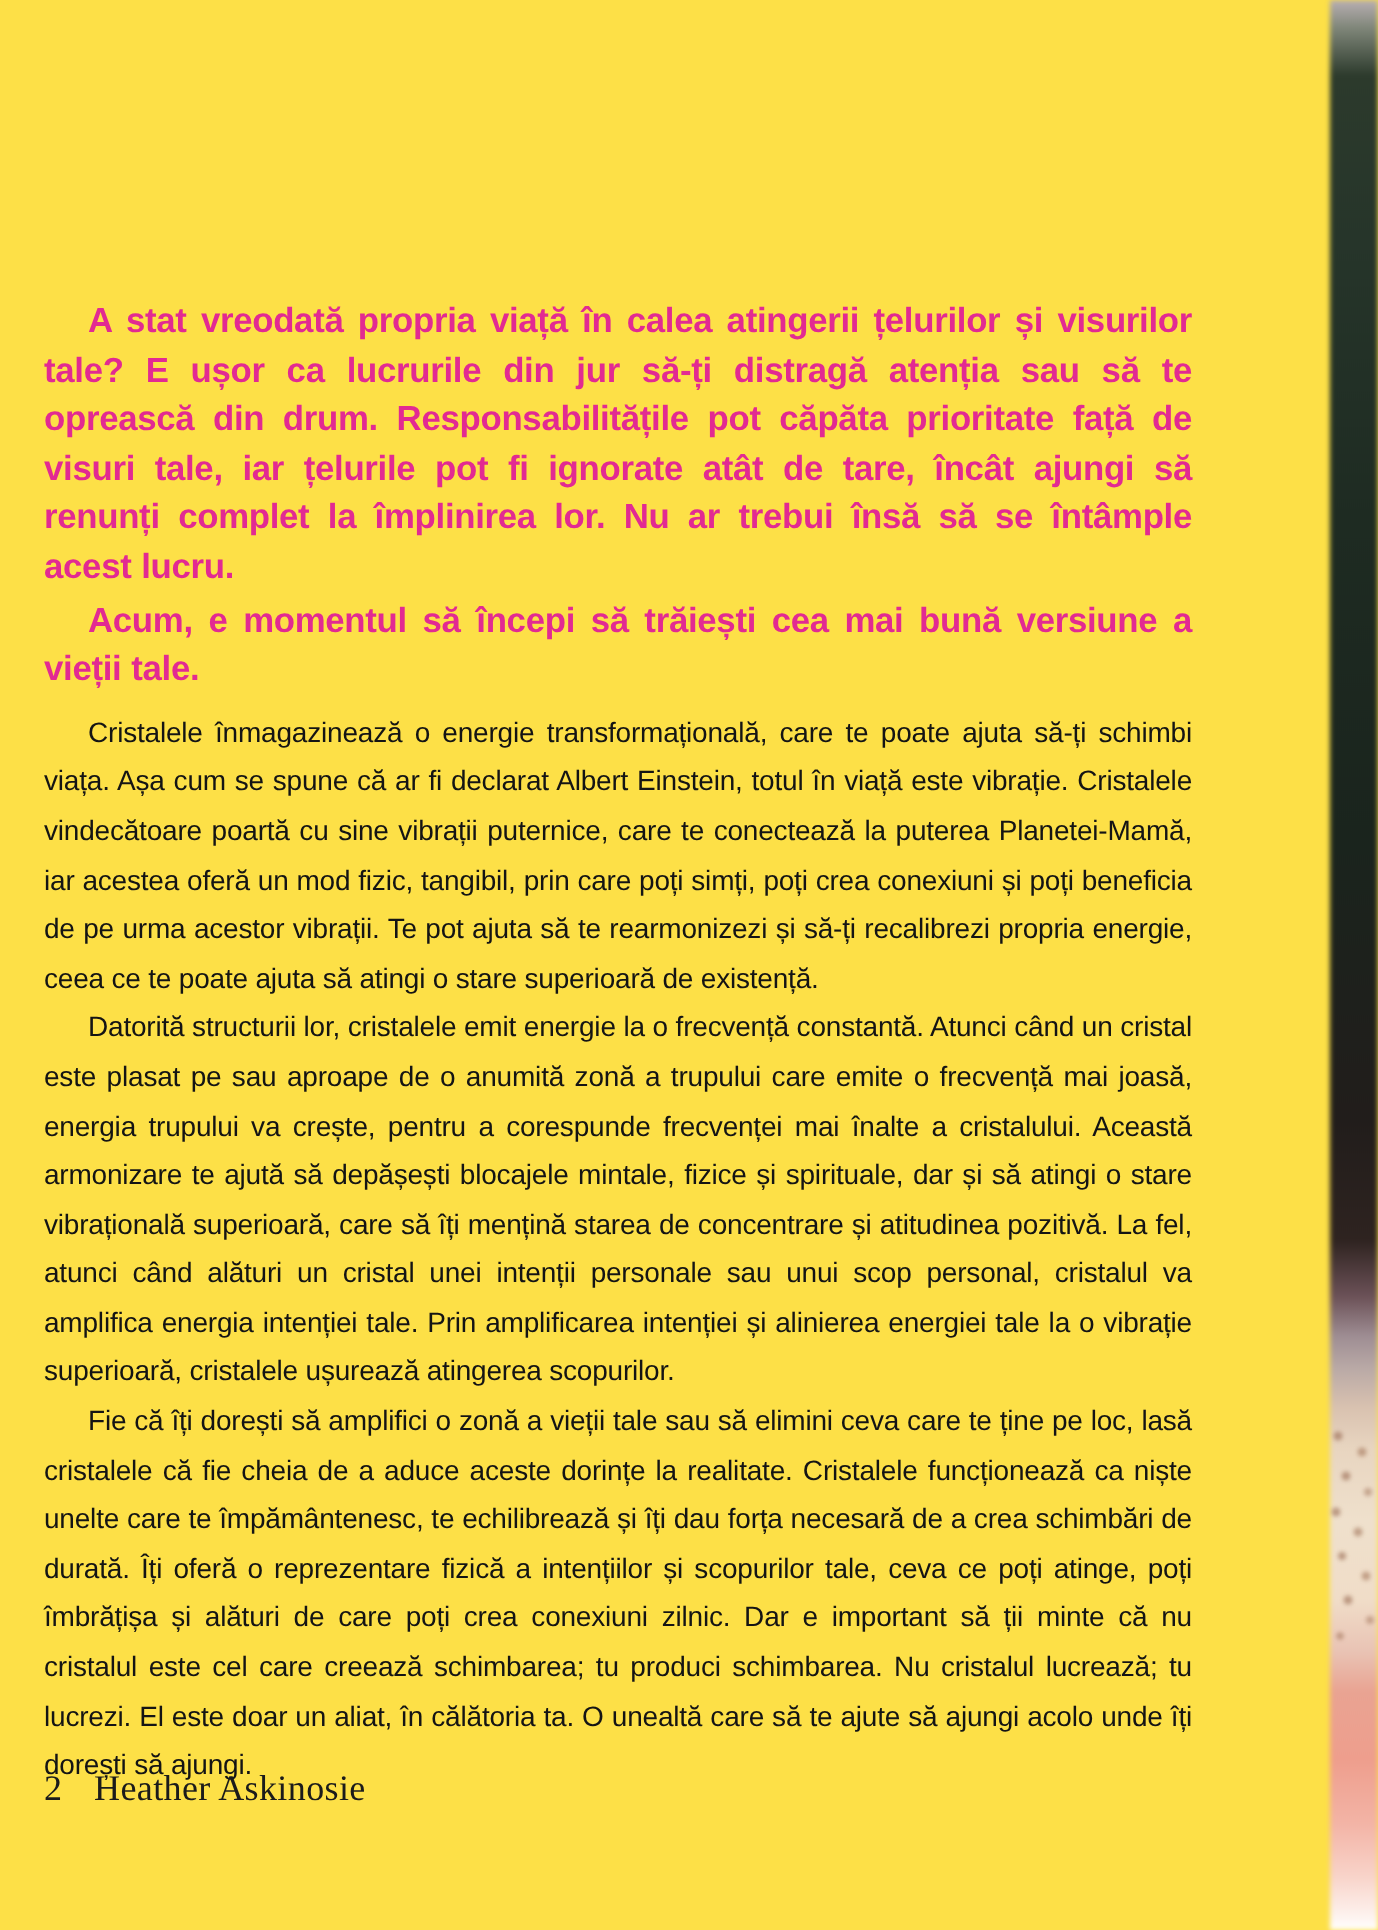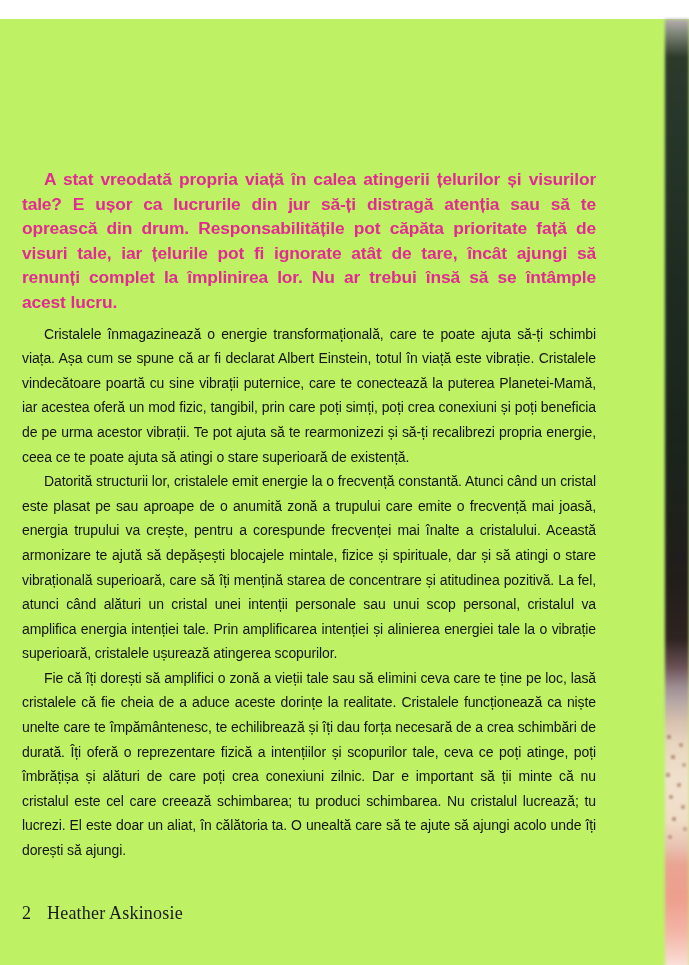--- a/index.html
+++ b/index.html
@@ -12,22 +12,21 @@
     height: 965px;
     position: relative;
     overflow: hidden;
     font-family: "Liberation Sans", sans-serif;
   }
 
   
   #page {
     position: absolute;
     inset: 0;
-    background: #bef264;
-    margin-top: 19px;
+    background: #fde047;
   }
 
   
   #photo-strip {
     position: absolute;
     top: 0;
     left: 665px;
     width: 24px;
     height: 965px;
     background:
@@ -146,20 +145,21 @@
 <body>
 
 <div id="page">
 
   <div id="photo-strip"></div>
   <div id="photo-strip-speckles"></div>
 
   <div id="text-column">
 
     <p class="lead">A stat vreodată propria viață în calea atingerii țelurilor și visurilor tale? E ușor ca lucrurile din jur să-ți distragă atenția sau să te oprească din drum. Responsabilitățile pot căpăta prioritate față de visuri tale, iar țelurile pot fi ignorate atât de tare, încât ajungi să renunți complet la împlinirea lor. Nu ar trebui însă să se întâmple acest lucru.</p>
+    <p class="lead">Acum, e momentul să începi să trăiești cea mai bună versiune a vieții tale.</p>
 
     <div id="body-block">
       <p class="body-par">Cristalele înmagazinează o energie transformațională, care te poate ajuta să-ți schimbi viața. Așa cum se spune că ar fi declarat Albert Einstein, totul în viață este vibrație. Cristalele vindecătoare poartă cu sine vibrații puternice, care te conectează la puterea Planetei-Mamă, iar acestea oferă un mod fizic, tangibil, prin care poți simți, poți crea conexiuni și poți beneficia de pe urma acestor vibrații. Te pot ajuta să te rearmonizezi și să-ți recalibrezi propria energie, ceea ce te poate ajuta să atingi o stare superioară de existență.</p>
       <p class="body-par">Datorită structurii lor, cristalele emit energie la o frecvență constantă. Atunci când un cristal este plasat pe sau aproape de o anumită zonă a trupului care emite o frecvență mai joasă, energia trupului va crește, pentru a corespunde frecvenței mai înalte a cristalului. Această armonizare te ajută să depășești blocajele mintale, fizice și spirituale, dar și să atingi o stare vibrațională superioară, care să îți mențină starea de concentrare și atitudinea pozitivă. La fel, atunci când alături un cristal unei intenții personale sau unui scop personal, cristalul va amplifica energia intenției tale. Prin amplificarea intenției și alinierea energiei tale la o vibrație superioară, cristalele ușurează atingerea scopurilor.</p>
       <p class="body-par">Fie că îți dorești să amplifici o zonă a vieții tale sau să elimini ceva care te ține pe loc, lasă cristalele că fie cheia de a aduce aceste dorințe la realitate. Cristalele funcționează ca niște unelte care te împământenesc, te echilibrează și îți dau forța necesară de a crea schimbări de durată. Îți oferă o reprezentare fizică a intențiilor și scopurilor tale, ceva ce poți atinge, poți îmbrățișa și alături de care poți crea conexiuni zilnic. Dar e important să ții minte că nu cristalul este cel care creează schimbarea; tu produci schimbarea. Nu cristalul lucrează; tu lucrezi. El este doar un aliat, în călătoria ta. O unealtă care să te ajute să ajungi acolo unde îți dorești să ajungi.</p>
     </div>
 
   </div>
 
   <div id="footer">

